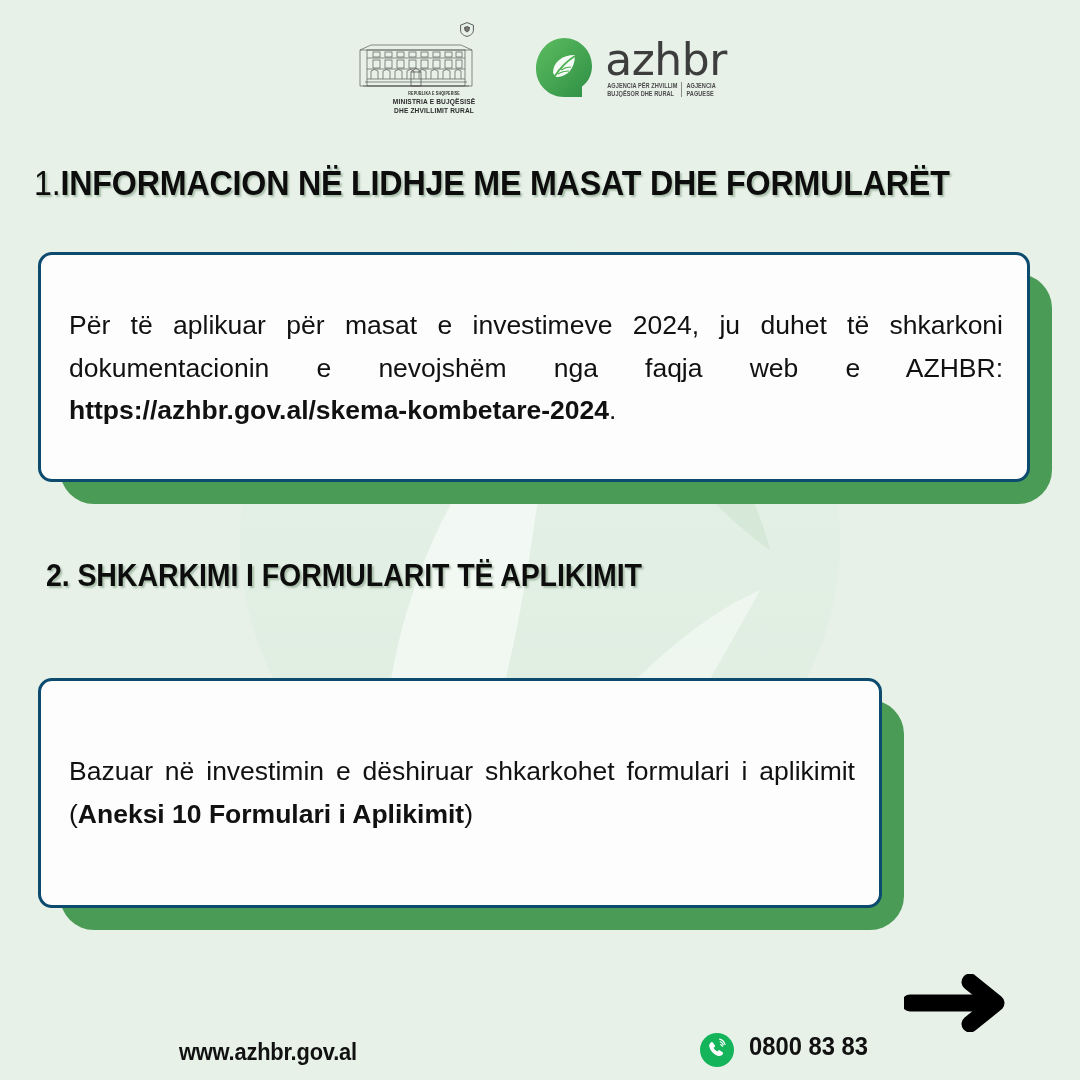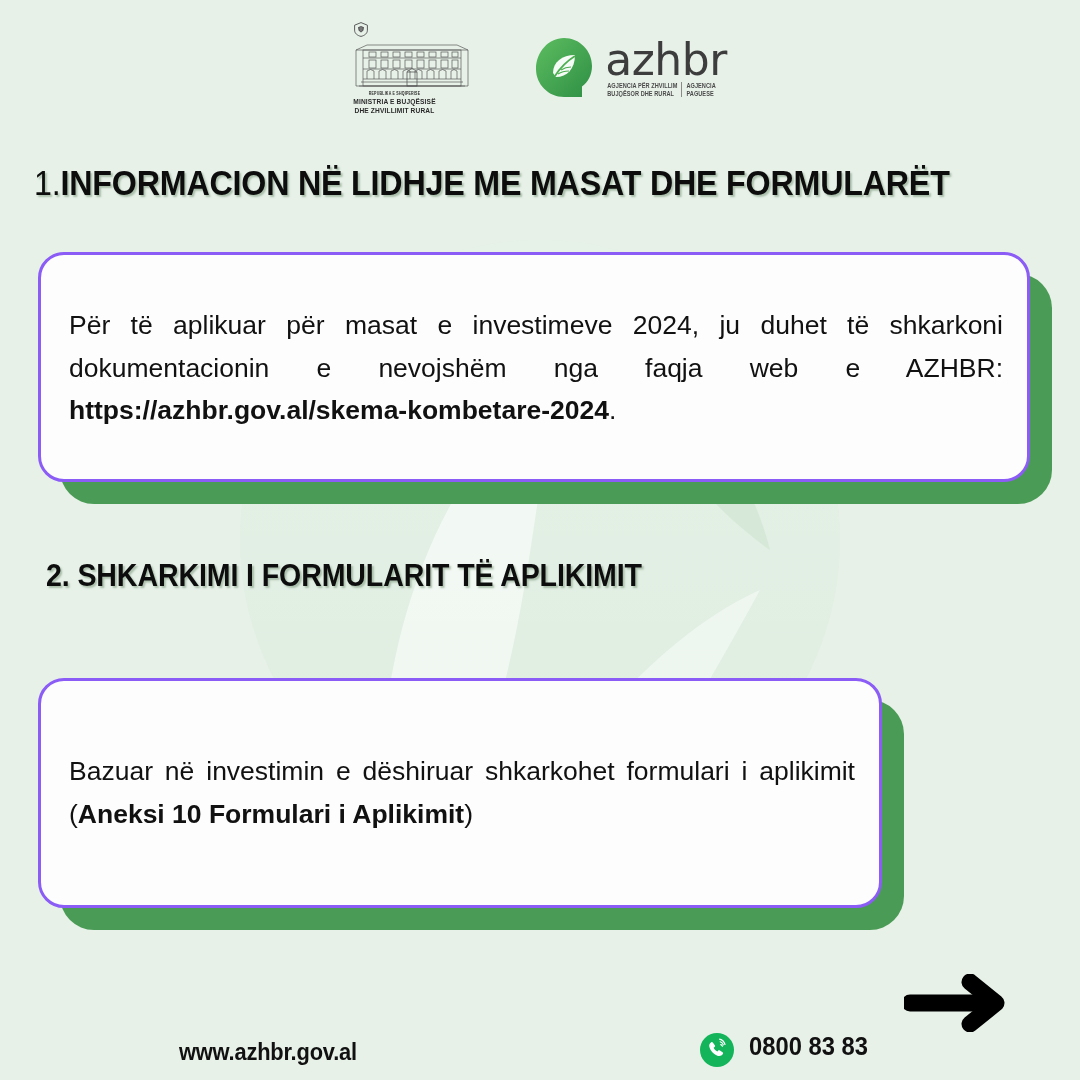--- a/index.html
+++ b/index.html
@@ -37,21 +37,21 @@
     height: 100px;
     display: flex;
     align-items: center;
     justify-content: center;
     gap: 58px;
     z-index: 3;
   }
   .ministry-logo {
     display: flex;
     flex-direction: column;
-    align-items: flex-start;
+    align-items: flex-end;
     width: 122px;
   }
   .ministry-emblem { display: block; }
   .ministry-building { display: block; margin-top: 1px; }
   .ministry-caption {
     margin-top: 2px;
     text-align: center;
     line-height: 1.12;
     color: #2b2b2b;
   }
@@ -145,22 +145,22 @@
     height: 100%;
     background: #4a9b55;
     border-radius: 34px;
   }
   .card {
     position: relative;
     width: 100%;
     height: 100%;
     box-sizing: border-box;
     background: #fdfdfd;
-    border: 3px solid #8b5cf6;
-    border-radius: 26px;
+    border: 3px solid #0c4a6e;
+    border-radius: 14px;
     display: flex;
     align-items: center;
   }
   .card-body {
     width: 100%;
     padding: 0 24px 0 28px;
     box-sizing: border-box;
     font-size: 26.5px;
     line-height: 1.62;
     color: #111111;

